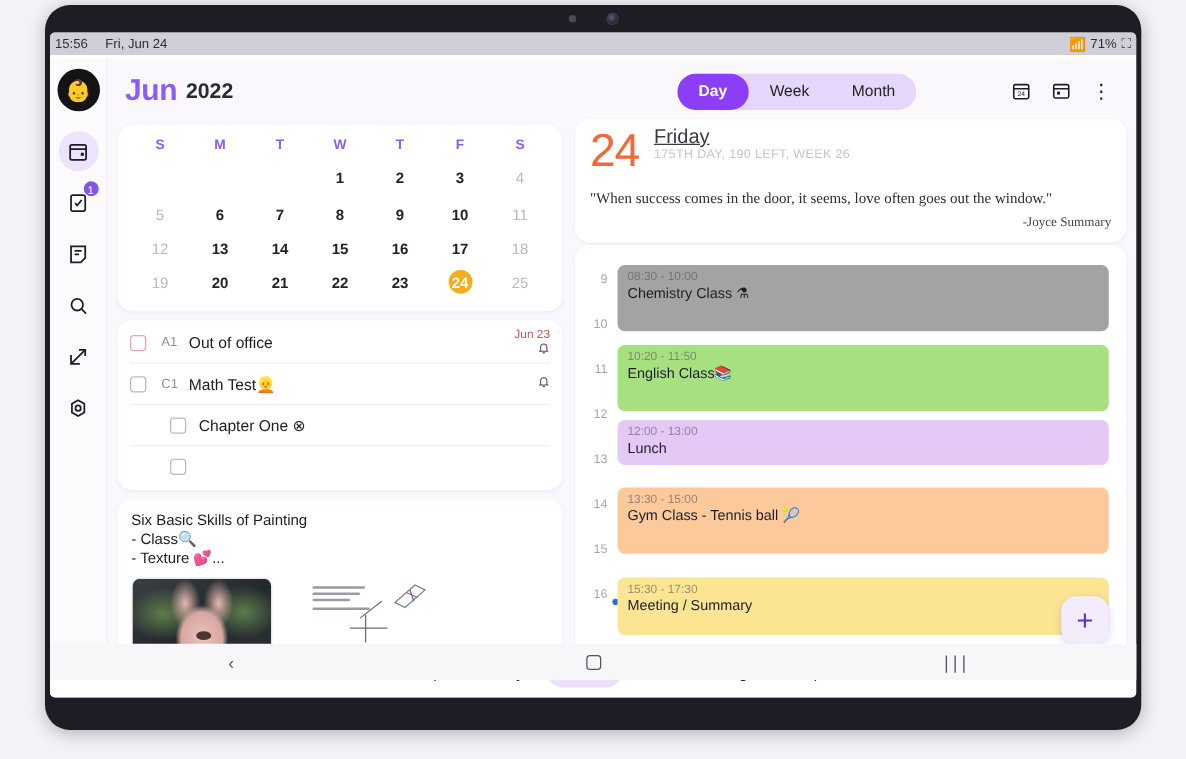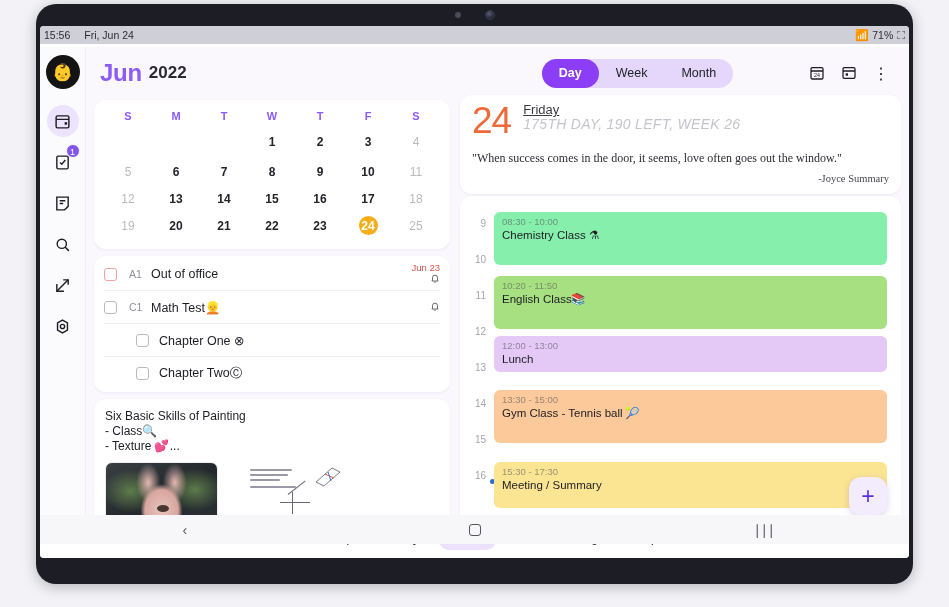--- a/index.html
+++ b/index.html
@@ -206,22 +206,22 @@
   }
   .sk-axis { position: absolute; background: #6b6b78; }
 
   
   #day-card { padding: 8px 12px 10px 12px; }
   #day-head { display: flex; align-items: flex-start; gap: 12px; }
   #day-number {
     font-size: 37px; color: #ee6a38; font-weight: normal;
     line-height: 36px; letter-spacing: -1px;
   }
-  #day-weekday { font-size: 13px; color: #3a3a44; line-height: 14px; text-decoration: underline; }
-  #day-meta { font-size: 14px; color: #c4c4cc; letter-spacing: 0.3px; line-height: 14px; font-style: italic; }
+  #day-weekday { font-size: 16px; color: #3a3a44; line-height: 14px; text-decoration: underline; }
+  #day-meta { font-size: 10px; color: #c4c4cc; letter-spacing: 0.3px; line-height: 14px; }
   #quote {
     margin-top: 12px; font-size: 12px; color: #2d2d36;
     font-family: "Liberation Serif", serif;
   }
   #quote-author {
     text-align: right; font-size: 10.5px; color: #45454f; margin-top: 7px;
     font-family: "Liberation Serif", serif;
   }
 
   
@@ -453,21 +453,20 @@
                       <path d="M10 20a2.2 2.2 0 0 0 4 0"></path>
                     </svg></span>
                 </span>
               </div>
               <div class="task-row sub-row">
                 <div class="cbox"></div>
                 <span class="task-title">Chapter One ⊗</span>
               </div>
               <div class="task-row sub-row">
                 <div class="cbox"></div>
-                <span class="task-title">Chapter TwoⒸ</span>
               </div>
             </div>
 
           <div class="card" id="note-card">
             <div class="note-title">Six Basic Skills of Painting</div>
             <div class="note-line">- Class🔍</div>
             <div class="note-line">- Texture 💕...</div>
             <div id="note-thumbs">
               <div id="thumb-photo"></div>
               <div id="thumb-sketch">
@@ -536,21 +535,21 @@
                 <div class="hour-label" style="top: 122px;">12</div>
                 <div class="hour-label" style="top: 158px;">13</div>
                 <div class="hour-label" style="top: 194px;">14</div>
                 <div class="hour-label" style="top: 230px;">15</div>
                 <div class="hour-label" style="top: 266px;">16</div>
               </div>
             <div id="events">
               <div id="now-line" style="top: 277px;">
                 <span id="now-dot"></span>
               </div>
-            <div class="event" style="top: 8px; height: 53px; background: #86efac;">
+            <div class="event" style="top: 8px; height: 53px; background: #a3a3a3;">
                   <div class="ev-time">08:30 - 10:00</div>
                   <div class="ev-title">Chemistry Class ⚗</div>
                 </div>
                 <div class="event" style="top: 72px; height: 53px; background: rgb(167, 224, 128);">
                   <div class="ev-time">10:20 - 11:50</div>
                   <div class="ev-title">English Class📚</div>
                 </div>
                 <div class="event" style="top: 132px; height: 36px; background: rgb(228, 200, 245);">
                   <div class="ev-time">12:00 - 13:00</div>
                   <div class="ev-title">Lunch</div>

